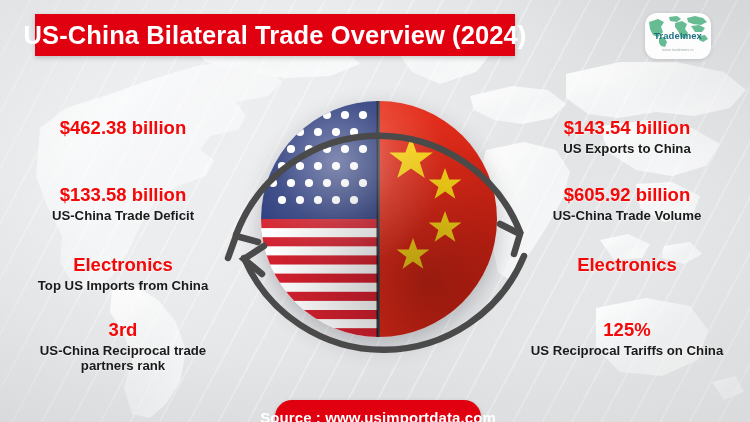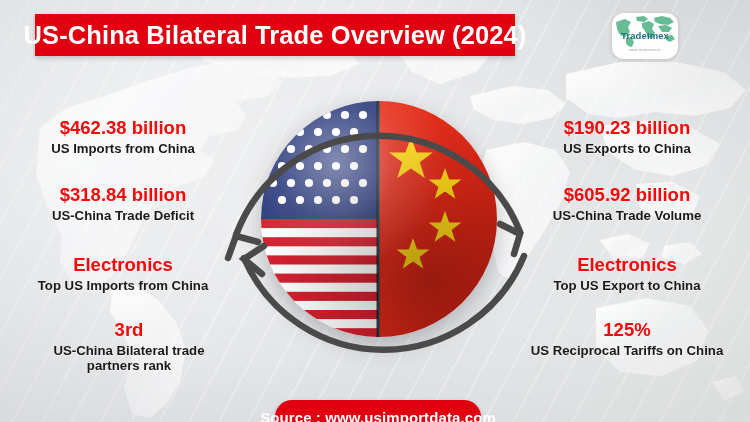--- a/index.html
+++ b/index.html
@@ -26,21 +26,21 @@
     background:#e1000f;display:flex;align-items:center;justify-content:center;
     box-shadow:0 2px 5px rgba(0,0,0,.18);
   }
   .title-text{
     color:#fff;font-size:25.5px;font-weight:bold;letter-spacing:.1px;
     font-family:"Liberation Sans",sans-serif;white-space:nowrap;
   }
 
   
   .logo{
-    position:absolute;left:612px;top:13px;width:66px;height:46px;
+    position:absolute;left:645px;top:13px;width:66px;height:46px;
     background:#fdfdfd;border-radius:12px;box-shadow:0 1px 4px rgba(0,0,0,.14);
     overflow:hidden;
   }
   .logo svg{position:absolute;left:0;top:1px;width:66px;height:34px;opacity:.85;}
   .logo-word{
     position:absolute;left:0;right:0;top:17px;text-align:center;
     font-size:9.5px;font-weight:bold;color:#1d6f83;letter-spacing:.1px;
     font-family:"Liberation Sans",sans-serif;
   }
   .logo-sub{
@@ -260,46 +260,44 @@
       </g>
 
       <g stroke="#4a4a4a" stroke-width="6.5" stroke-linecap="round" fill="none">
         <path d="M46 186 L26 199 L44 214"></path>
       </g>
     </svg>
   </div>
 
   <div class="stat col-left" style="top:118px">
     <div class="val">$462.38 billion</div>
-    <div class="lbl">US Imports from China</div>
   </div>
   <div class="stat col-left" style="top:185px">
-    <div class="val">$318.84 billion</div>
+    <div class="val">$133.58 billion</div>
     <div class="lbl">US-China Trade Deficit</div>
   </div>
   <div class="stat col-left" style="top:255px">
     <div class="val">Electronics</div>
     <div class="lbl">Top US Imports from China</div>
   </div>
-  <div class="stat col-left" style="top:320px;padding:0 28px;width:202px">
+  <div class="stat col-left" style="top:320px;padding:0 22px;width:202px">
     <div class="val">3rd</div>
-    <div class="lbl">US-China Bilateral trade partners rank</div>
+    <div class="lbl">US-China Reciprocal trade partners rank</div>
   </div>
 
   <div class="stat col-right" style="top:118px">
-    <div class="val">$190.23 billion</div>
+    <div class="val">$143.54 billion</div>
     <div class="lbl">US Exports to China</div>
   </div>
   <div class="stat col-right" style="top:185px">
     <div class="val">$605.92 billion</div>
     <div class="lbl">US-China Trade Volume</div>
   </div>
   <div class="stat col-right" style="top:255px">
     <div class="val">Electronics</div>
-    <div class="lbl">Top US Export to China</div>
   </div>
   <div class="stat col-right" style="top:320px;padding:0 22px;width:202px">
     <div class="val">125%</div>
     <div class="lbl">US Reciprocal Tariffs on China</div>
   </div>
 
   <div class="source">
     <span class="source-text">Source : www.usimportdata.com</span>
   </div>
 

